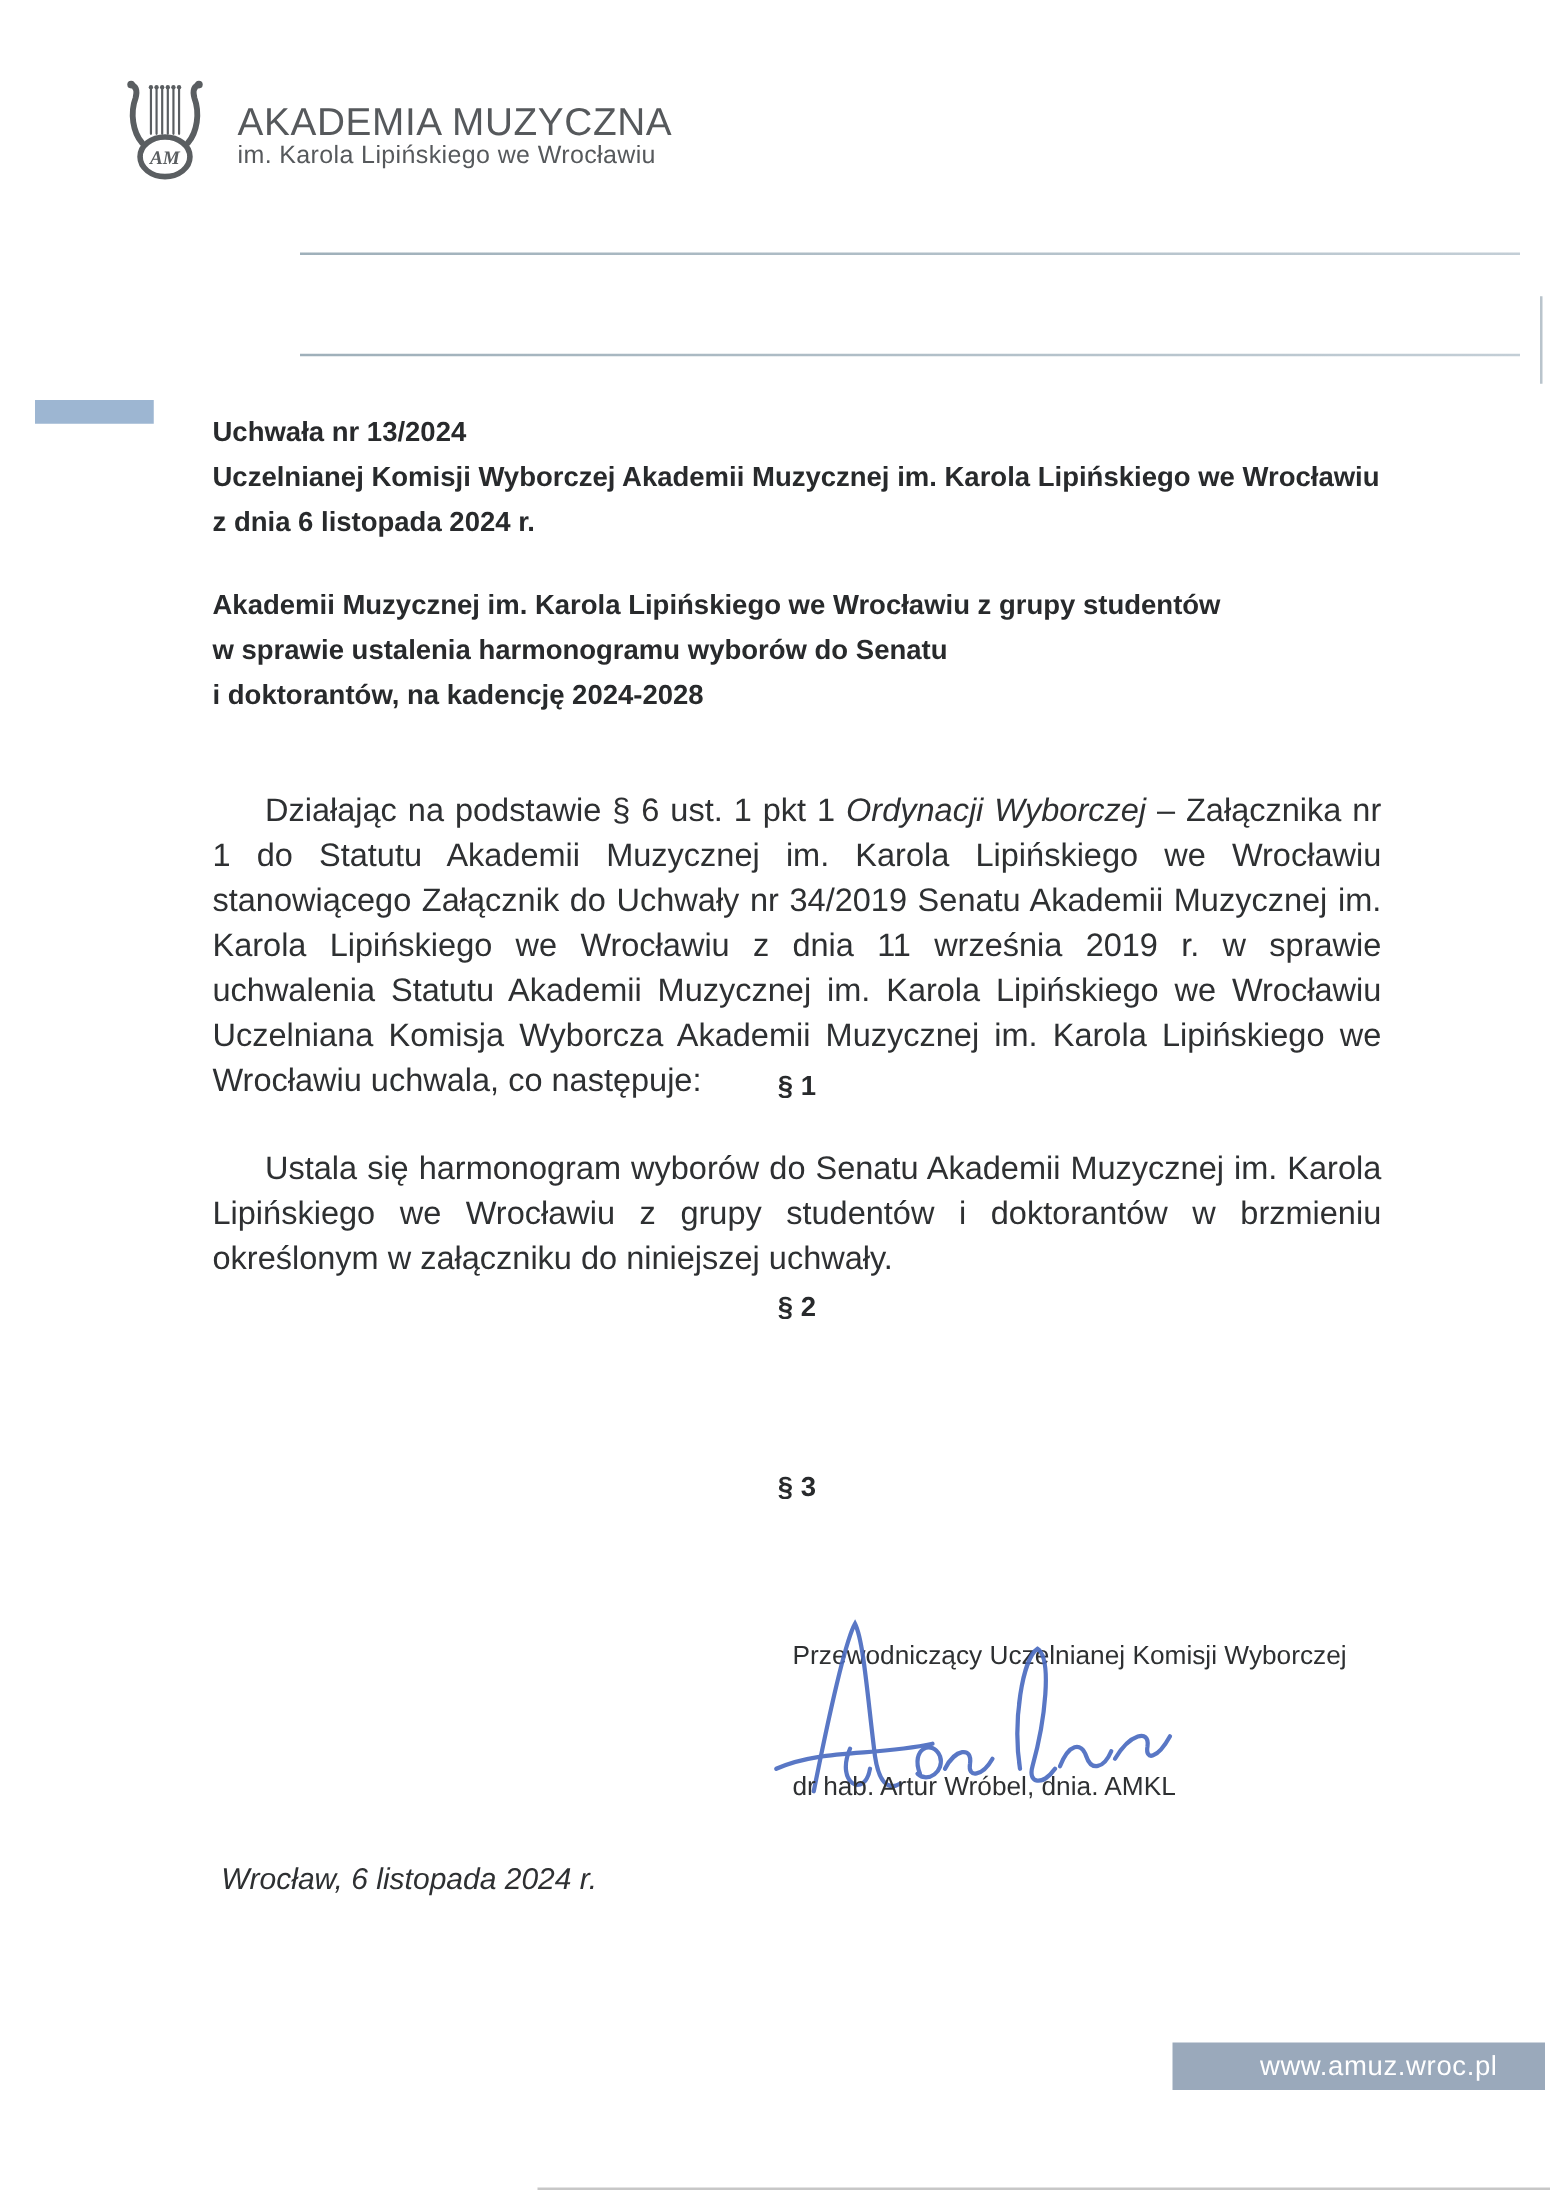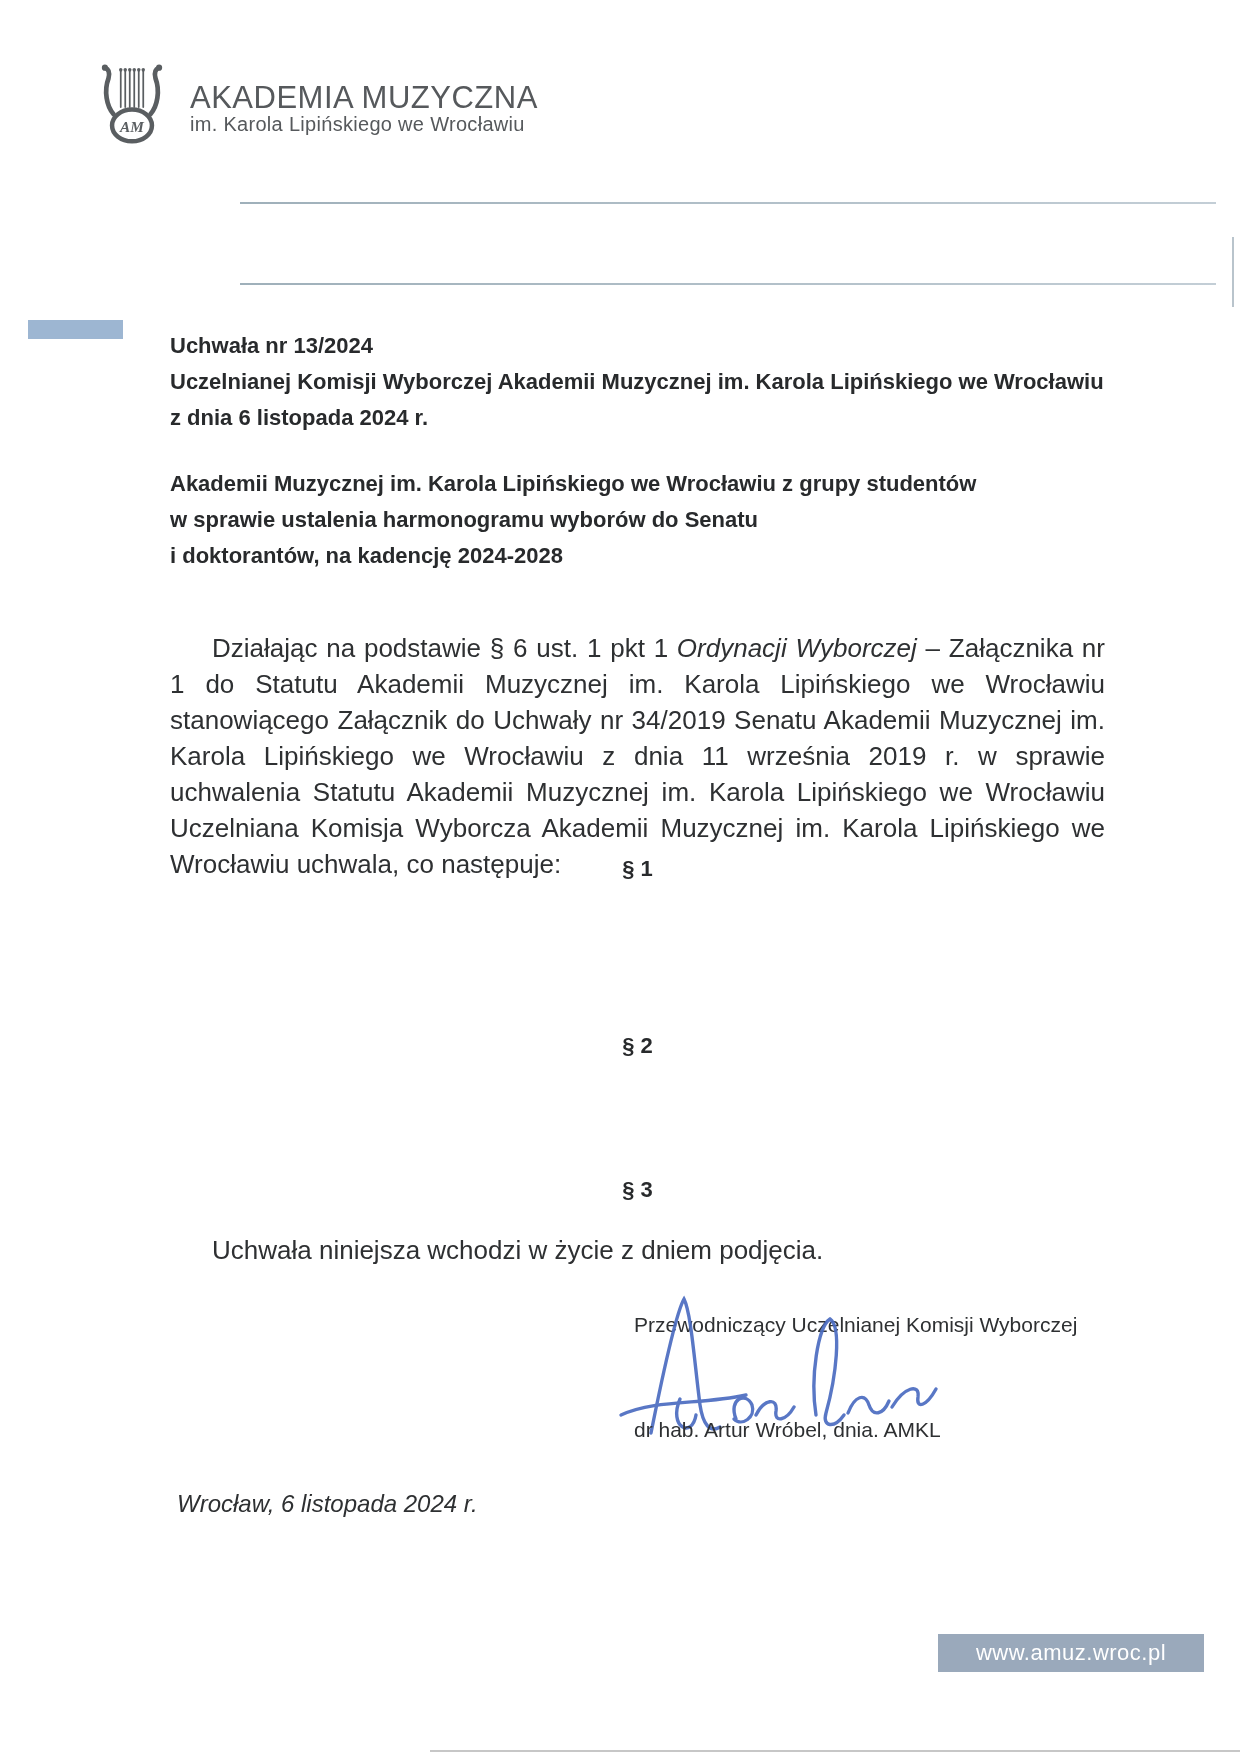--- a/index.html
+++ b/index.html
@@ -42,21 +42,21 @@
   .em { font-style:italic; }
 
   
   .sig-role { left:634px; top:1313px; font-size:21px; color:#2e3032; }
   .sig-svg  { left:596px; top:1293px; }
   .sig-name { left:634px; top:1418px; font-size:21px; color:#2e3032; }
 
   .dateline { left:177px; top:1490px; font-size:24px; font-style:italic; color:#2e3032; }
 
   .footer-box { left:938px; top:1634px; width:266px; height:38px; background:#9aa9bb;
-                display:flex; align-items:center; justify-content:center; }
+                display:flex; align-items:center; justify-content:center;padding-left:32px; }
   .footer-box span { color:#ffffff; font-size:22px; letter-spacing:.5px; }
 
   
   .edge-v { left:1232px; top:237px; width:2px; height:70px; background:#b9c4cc; }
   .edge-b { left:430px; top:1750px; width:810px; height:2px; background:#a9a9a9; opacity:.65; }
 </style>
 </head>
 <body>
 
 <div class="page">
@@ -110,25 +110,25 @@
 
   <div class="abs c-block subject-block">
     <div>Akademii Muzycznej im. Karola Lipińskiego we Wrocławiu z grupy studentów</div>
     <div>w sprawie ustalenia harmonogramu wyborów do Senatu</div>
     <div>i doktorantów, na kadencję 2024-2028</div>
   </div>
 
   <p class="abs para indent preamble"><span>Działając na podstawie § 6 ust. 1 pkt 1 </span><span class="em">Ordynacji Wyborczej</span><span> – Załącznika nr 1 do Statutu Akademii Muzycznej im. Karola Lipińskiego we Wrocławiu stanowiącego Załącznik do Uchwały nr 34/2019 Senatu Akademii Muzycznej im. Karola Lipińskiego we Wrocławiu z dnia 11 września 2019 r. w sprawie uchwalenia Statutu Akademii Muzycznej im. Karola Lipińskiego we Wrocławiu Uczelniana Komisja Wyborcza Akademii Muzycznej im. Karola Lipińskiego we Wrocławiu uchwala, co następuje:</span></p>
 
   <div class="abs sec-head s1-head">§ 1</div>
+  <p class="abs para indent s1-body">Ustala się harmonogram wyborów do Senatu Akademii Muzycznej im. Karola Lipińskiego we Wrocławiu z grupy studentów i doktorantów w brzmieniu określonym w załączniku do niniejszej uchwały.</p>
 
   <div class="abs sec-head s2-head">§ 2</div>
 
   <div class="abs sec-head s3-head">§ 3</div>
-  <p class="abs para indent s3-body">Uchwała niniejsza wchodzi w życie z dniem podjęcia.</p>
 
   <div class="abs sig-role">Przewodniczący Uczelnianej Komisji Wyborczej</div>
 
   <svg class="abs sig-svg" width="344" height="168" viewBox="0 0 344 168">
     <g stroke="#4b6cc1" stroke-width="3.4" fill="none" stroke-linecap="round" opacity="0.92">
       <path d="M55,140 C66,85 80,20 88,6 C95,20 98,65 104,112 C107,132 114,140 124,134"></path>
       <path d="M25,122 C60,106 105,112 150,102"></path>
       <path d="M84,106 C72,134 96,146 100,122"></path>
       <path d="M140,126 C132,106 150,98 156,112 C160,124 146,134 138,126"></path>
       <path d="M160,122 C168,106 182,104 180,118 C178,130 190,128 198,114"></path>

